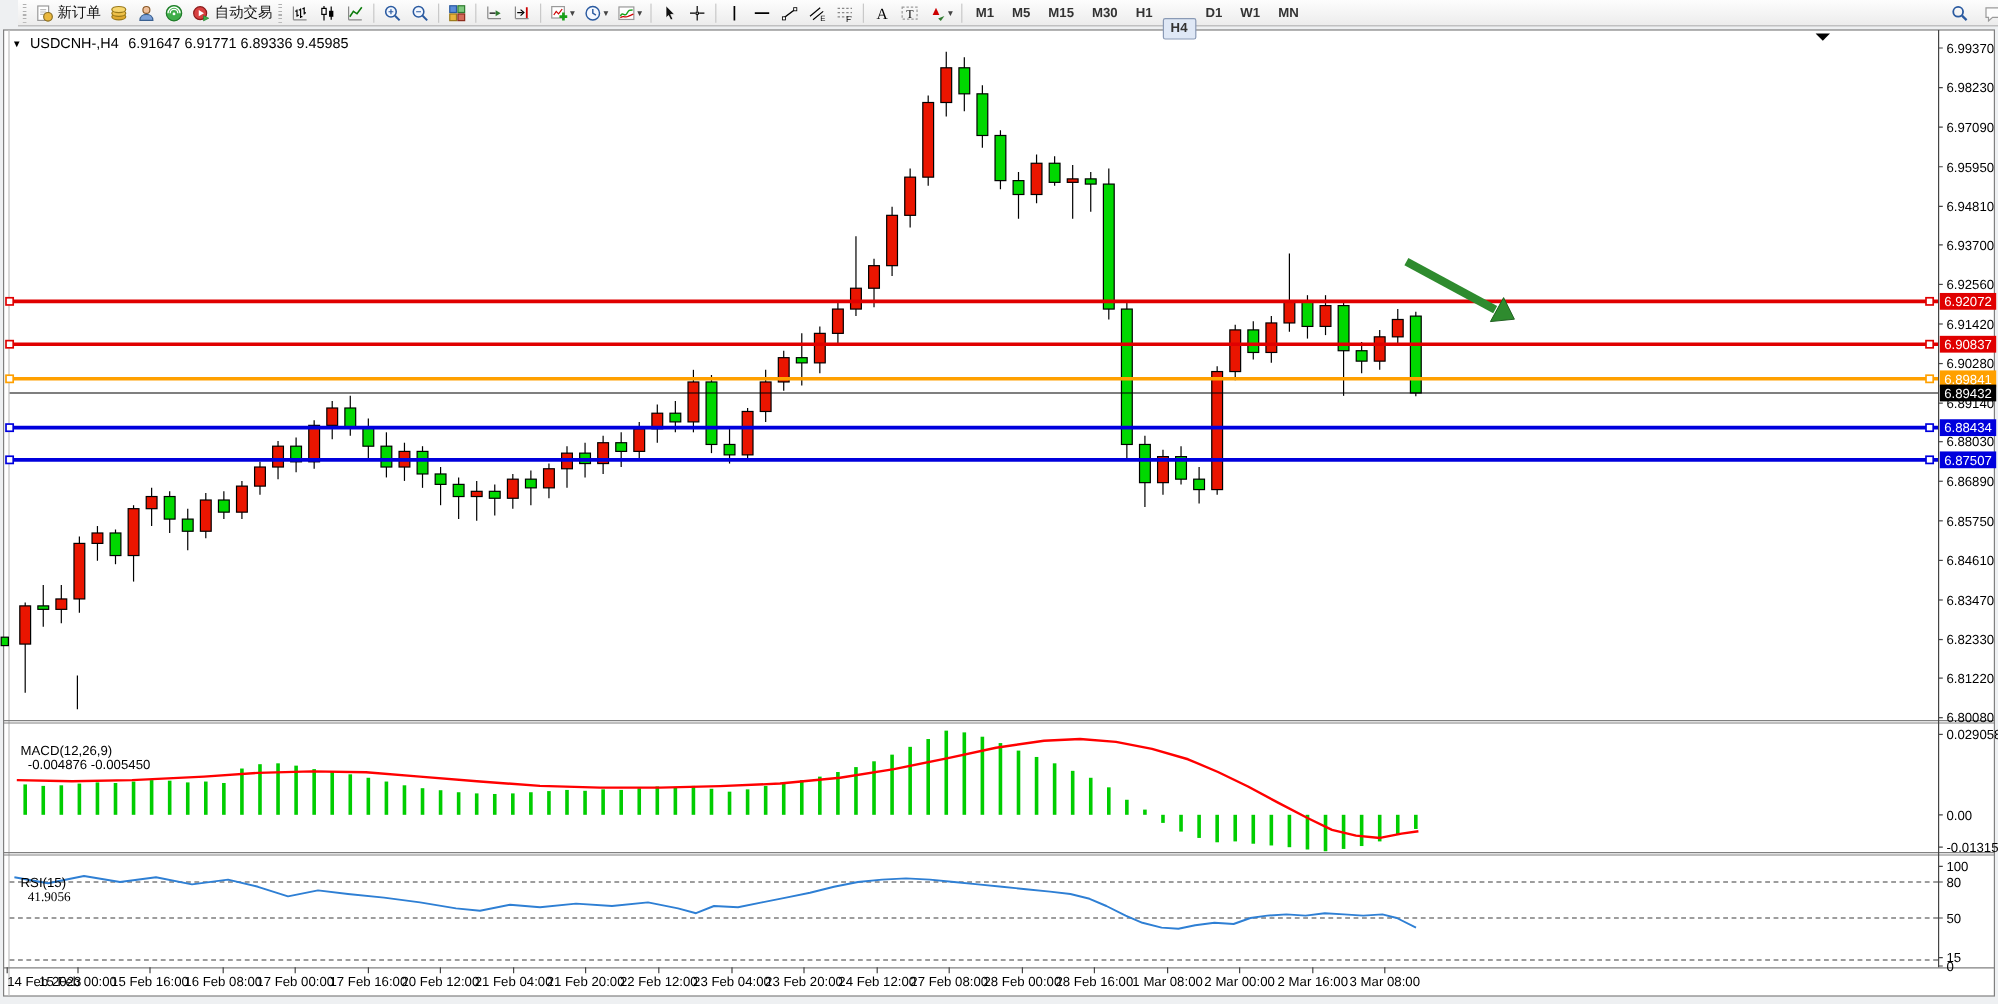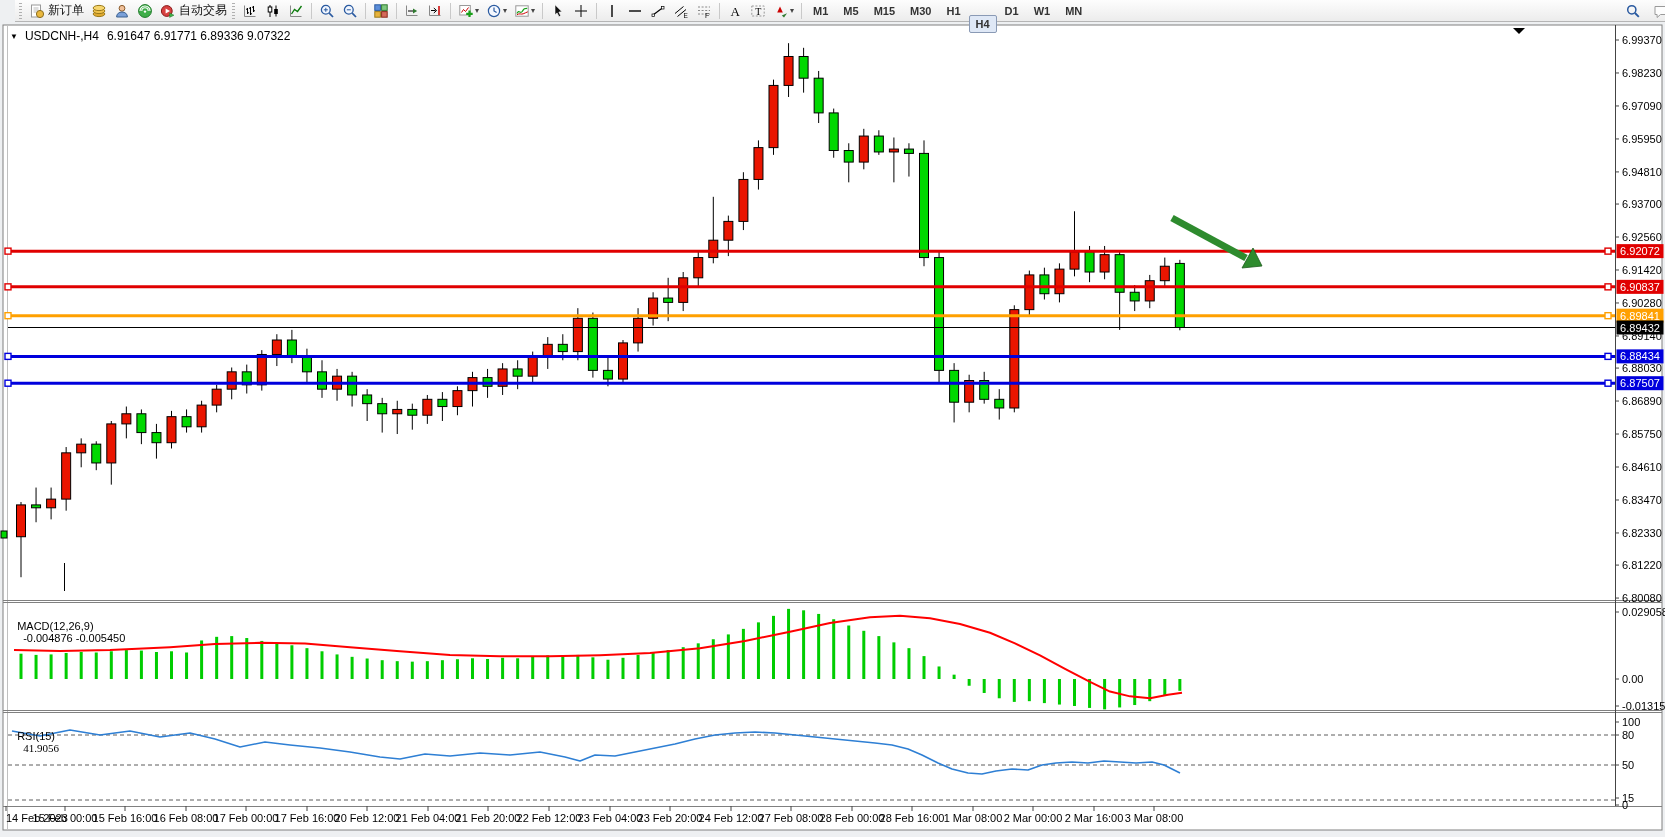--- a/index.html
+++ b/index.html
@@ -626,21 +626,21 @@
     <text x="973" y="822" font-size="11" fill="#000" font-family="Liberation Sans, sans-serif" text-anchor="middle">1 Mar 08:00</text>
     <text x="1033" y="822" font-size="11" fill="#000" font-family="Liberation Sans, sans-serif" text-anchor="middle">2 Mar 00:00</text>
     <text x="1094" y="822" font-size="11" fill="#000" font-family="Liberation Sans, sans-serif" text-anchor="middle">2 Mar 16:00</text>
     <text x="1154" y="822" font-size="11" fill="#000" font-family="Liberation Sans, sans-serif" text-anchor="middle">3 Mar 08:00</text>
     <polygon points="1513,28 1525,28 1519,34" fill="#000"></polygon>
   </svg>
 
 <div class="overlay-label" id="win-title">
   <span class="tri">▼</span>
   <span>USDCNH-,H4</span>
-  <span>6.91647 6.91771 6.89336 9.07322</span>
+  <span>6.91647 6.91771 6.89336 9.45985</span>
 </div>
 
 <div class="overlay-label" id="macd-label">
   <span>MACD(12,26,9)</span>
   <span style="margin-left:6px;margin-top:36px;">-0.004876 -0.005450</span>
 </div>
 
 <div class="overlay-label" id="rsi-label">
   <span>RSI(15)</span>
   <span style="margin-left:6px;font-family:Liberation Serif, serif;">41.9056</span>

